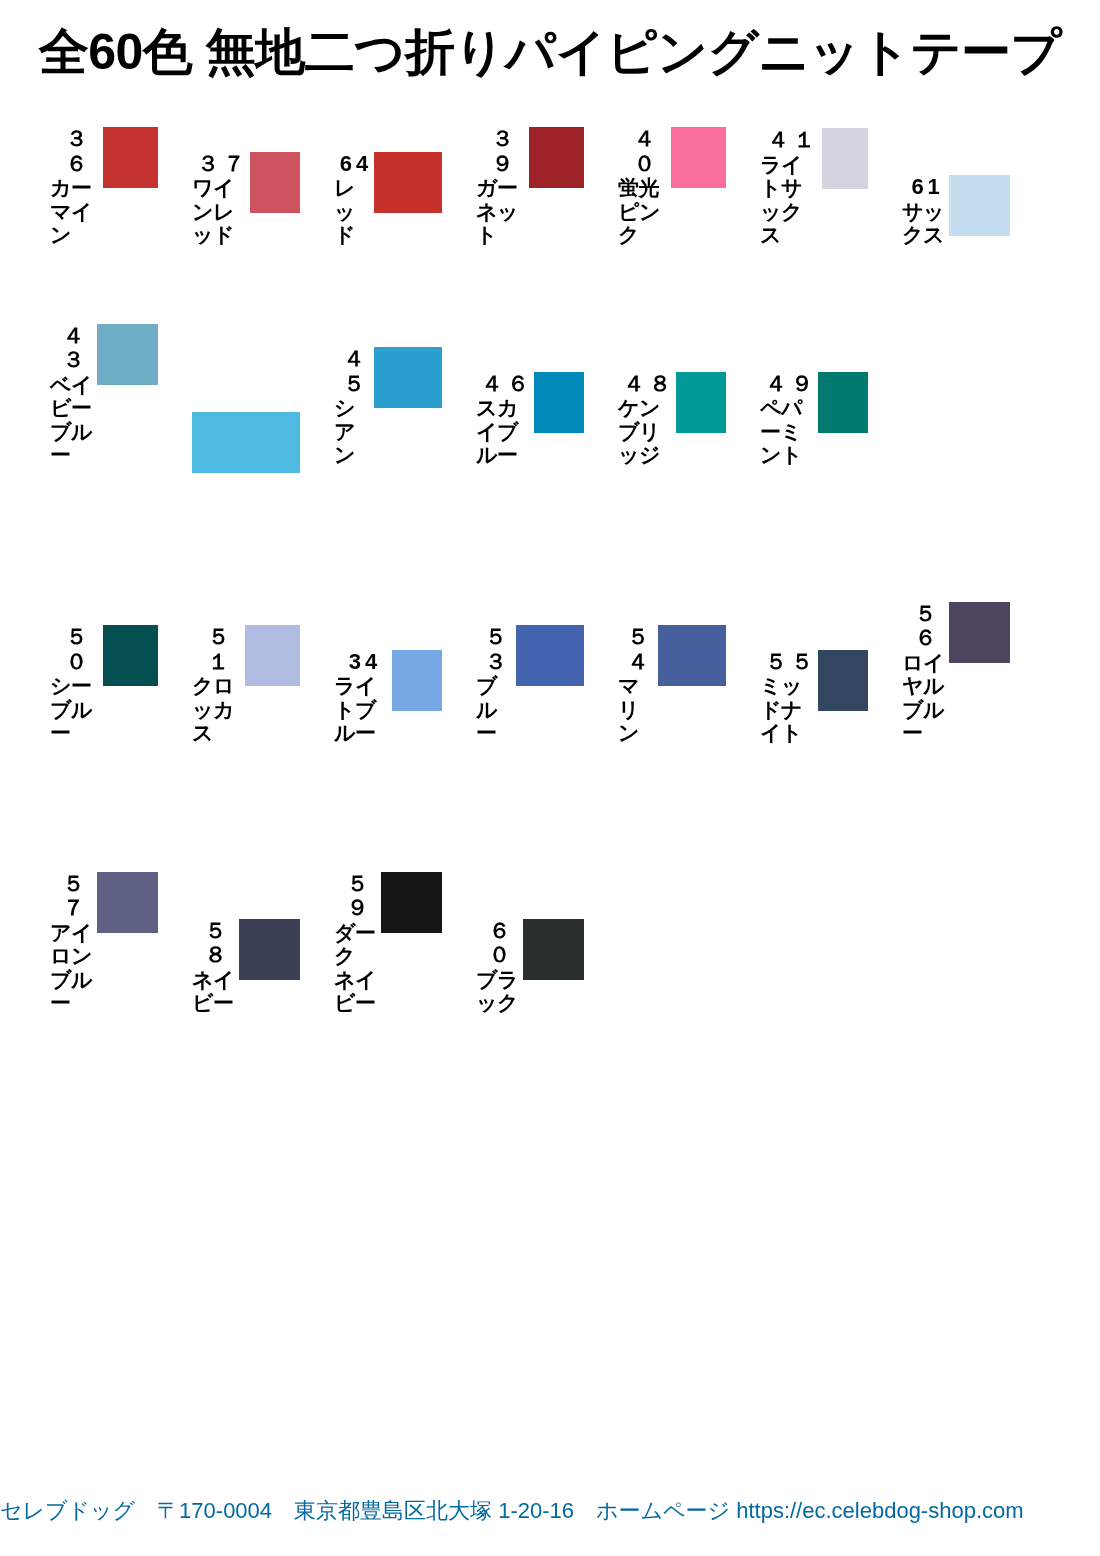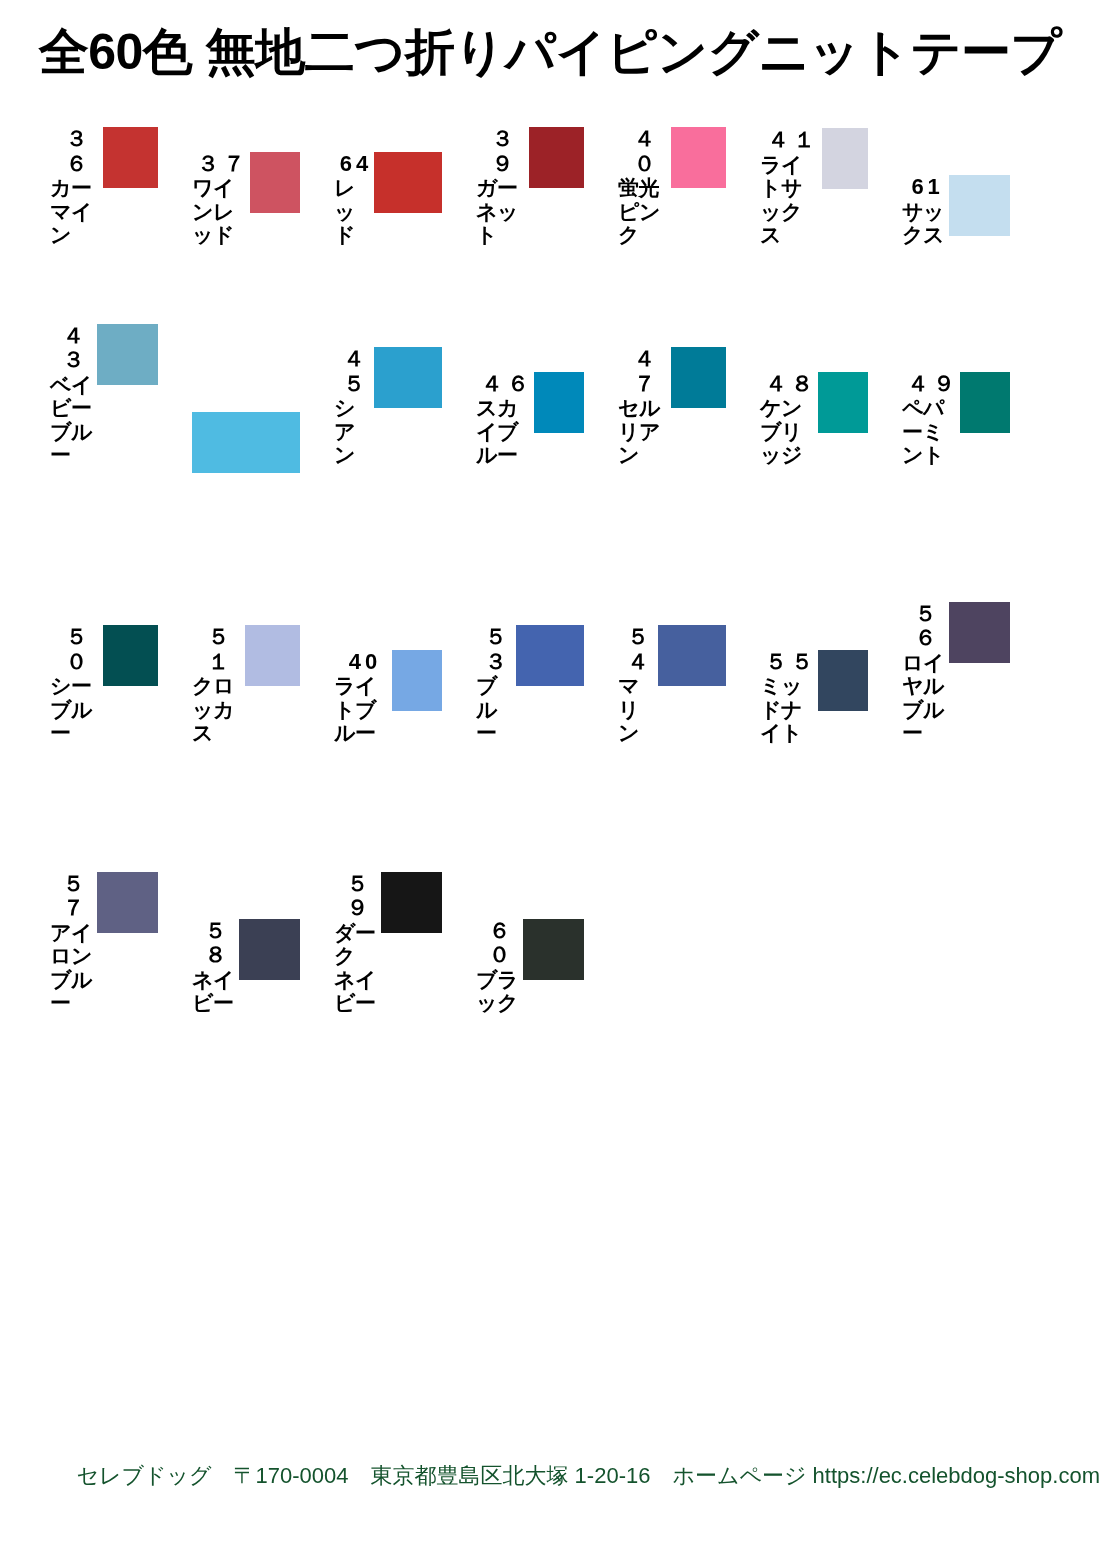--- a/index.html
+++ b/index.html
@@ -94,26 +94,26 @@
   .row-4 { height: 178px; }
 
   .row-1 { margin-bottom: 42px; }
   .row-2 { margin-bottom: 100px; }
   .row-3 { margin-bottom: 92px; }
 
   
   .footer {
     position: absolute;
     left: 0;
-    top: 1461px;
+    top: 1496px;
     width: 1100px;
-    text-align: right;
+    text-align: left;
     font-size: 22px;
     letter-spacing: 0px;
-    color: #14532d;
+    color: #0369a1;
     white-space: nowrap;
   }
 </style>
 </head>
 <body>
 
 <div class="page">
 
   <div class="title">全60色 無地二つ折りパイピングニットテープ</div>
 
@@ -192,27 +192,20 @@
       </div>
       <div class="cell">
         <div class="cell-label">
           <span class="cell-number">４６</span>
           <span class="cell-name">スカイブルー</span>
         </div>
         <div class="swatch" style="background-color: rgb(0, 137, 186);"></div>
       </div>
       <div class="cell">
         <div class="cell-label">
-          <span class="cell-number">４７</span>
-          <span class="cell-name">セルリアン</span>
-        </div>
-        <div class="swatch" style="background-color: rgb(0, 123, 152);"></div>
-      </div>
-      <div class="cell">
-        <div class="cell-label">
           <span class="cell-number">４８</span>
           <span class="cell-name">ケンブリッジ</span>
         </div>
         <div class="swatch" style="background-color: rgb(0, 154, 151);"></div>
       </div>
       <div class="cell">
         <div class="cell-label">
           <span class="cell-number">４９</span>
           <span class="cell-name">ペパーミント</span>
         </div>
@@ -230,21 +223,21 @@
       </div>
       <div class="cell">
         <div class="cell-label">
           <span class="cell-number">５１</span>
           <span class="cell-name">クロッカス</span>
         </div>
         <div class="swatch" style="background-color: rgb(177, 188, 226);"></div>
       </div>
       <div class="cell">
         <div class="cell-label">
-          <span class="cell-number">40</span>
+          <span class="cell-number">34</span>
           <span class="cell-name">ライトブルー</span>
         </div>
         <div class="swatch" style="background-color: rgb(118, 168, 228);"></div>
       </div>
       <div class="cell">
         <div class="cell-label">
           <span class="cell-number">５３</span>
           <span class="cell-name">ブルー</span>
         </div>
         <div class="swatch" style="background-color: rgb(68, 100, 175);"></div>

